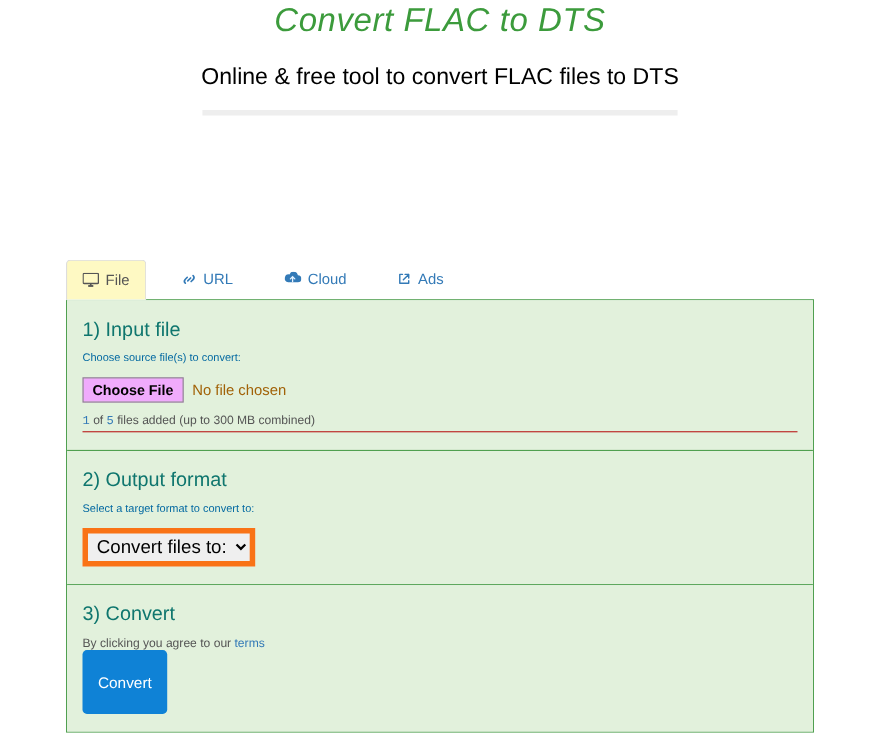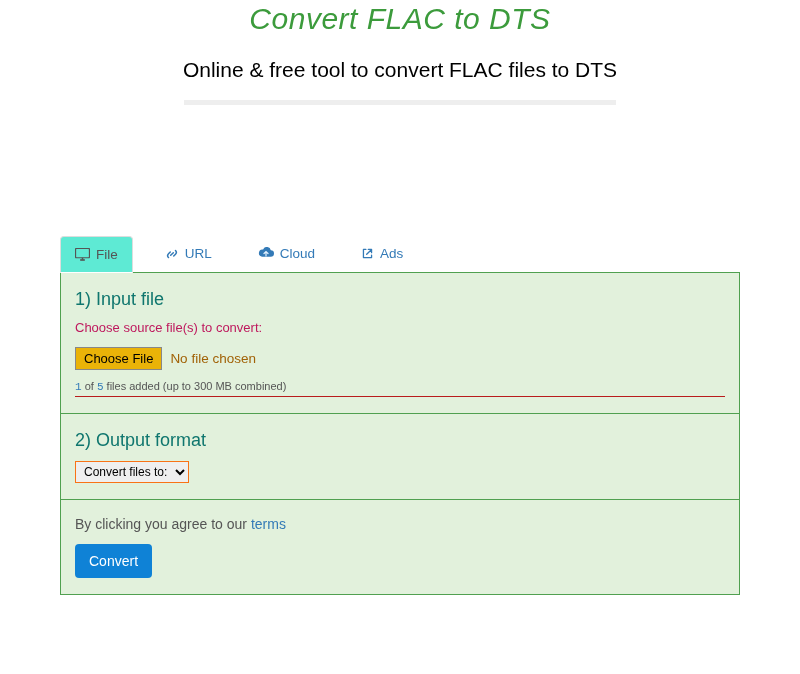--- a/index.html
+++ b/index.html
@@ -4,36 +4,36 @@
   <style>
     * { box-sizing: border-box; margin: 0; padding: 0; }
     body { font-family: -apple-system, "Helvetica Neue", Helvetica, Arial, sans-serif; background: #fff; width: 800px; height: 674px; overflow: hidden; color: #333; }
     .header { text-align: center; padding-top: 2px; }
     .title { color: #3c9b3c; font-size: 30px; font-weight: 500; letter-spacing: 0.5px; font-style: italic; }
     .subtitle { color: #000000; font-size: 21px; font-weight: 400; margin-top: 20px; line-height: 1.35; }
     .hr { width: 432px; height: 5px; background: #eee; margin: 16px auto 0; }
     .tabs-wrap { margin: 130px 60px 0; }
     .tab-bar { display: flex; align-items: center; }
     .tab { display: inline-flex; align-items: center; gap: 6px; padding: 10px 14px; font-size: 13.5px; cursor: pointer; color: #337ab7; }
-    .tab.active { color: #555; border: 1px solid #ddd; border-bottom: 1px solid #fff; border-radius: 4px 4px 0 0; background: #5eead4; position: relative; top: 1px; }
+    .tab.active { color: #555; border: 1px solid #ddd; border-bottom: 1px solid #fff; border-radius: 4px 4px 0 0; background: #fef9c3; position: relative; top: 1px; }
     .tab-gap { width: 18px; }
     .panel { border: 1px solid #50a050; }
     .section { border-bottom: 1px solid #50a050; padding: 16px 14px 16px 14px; background: #e2f1dc; }
     .section:last-child { border-bottom: none; }
     .step-title { color: #0f766e; font-size: 18px; font-weight: 400; margin-bottom: 10px; }
-    .subtext { font-size: 13px; color: #be185d; margin-bottom: 12px; }
+    .subtext { font-size: 10px; color: #0369a1; margin-bottom: 12px; }
     .file-row { display: flex; align-items: center; gap: 8px; margin-bottom: 10px; }
-    .choose-btn { background: #eab308; border: 1px solid #888; padding: 3px 8px; font-size: 13px; font-family: Arial, sans-serif; cursor: pointer; }
+    .choose-btn { background: #f0abfc; border: 1px solid #888; padding: 3px 8px; font-size: 13px; font-family: Arial, sans-serif; cursor: pointer; font-weight: bold; }
     .file-status { font-size: 13.5px; color: #a16207; }
     .file-limit { font-size: 11px; color: #555; border-bottom: 1px solid #b91c1c; padding-bottom: 3px; }
     .fl-num { font-family: "Courier New", monospace; color: #337ab7; }
-    .select { background: #efefef; border: 1px solid #f97316; padding: 2px 4px; font-size: 12px; font-family: Arial, sans-serif; cursor: pointer; }
-    .agree { font-size: 14px; color: #555; margin-bottom: 12px; }
+    .select { background: #efefef; border: 5px solid #f97316; padding: 2px 4px; font-size: 17px; font-family: Arial, sans-serif; cursor: pointer; }
+    .agree { font-size: 11px; color: #555; }
     .agree a { color: #337ab7; text-decoration: none; }
-    .convert-btn { background: #0f82d6; color: #fff; border: none; padding: 9px 14px; font-size: 14px; border-radius: 4px; cursor: pointer; }
+    .convert-btn { background: #0f82d6; color: #fff; border: none; padding: 21px 14px; font-size: 14px; border-radius: 4px; cursor: pointer; }
     svg { display: inline-block; }
   </style>
 </head>
 <body>
 
 <div class="header">
   <div class="title">Convert FLAC to DTS</div>
   <div class="subtitle">Online &amp; free tool to convert FLAC files to DTS</div>
   <div class="hr"></div>
 </div>
@@ -84,26 +84,28 @@
       <div class="file-limit">
         <span class="fl-num">1</span>
         <span>of</span>
         <span class="fl-num">5</span>
         <span>files added (up to 300 MB combined)</span>
       </div>
     </div>
 
     <div class="section">
       <div class="step-title">2) Output format</div>
+      <div class="subtext">Select a target format to convert to:</div>
       <select class="select">
         <option>Convert files to:</option>
       </select>
     </div>
 
     <div class="section">
+      <div class="step-title">3) Convert</div>
       <div class="agree">
         <span>By clicking you agree to our </span><a href="#">terms</a>
       </div>
       <button class="convert-btn">Convert</button>
     </div>
 
   </div>
 </div>
 
 </body></html>

